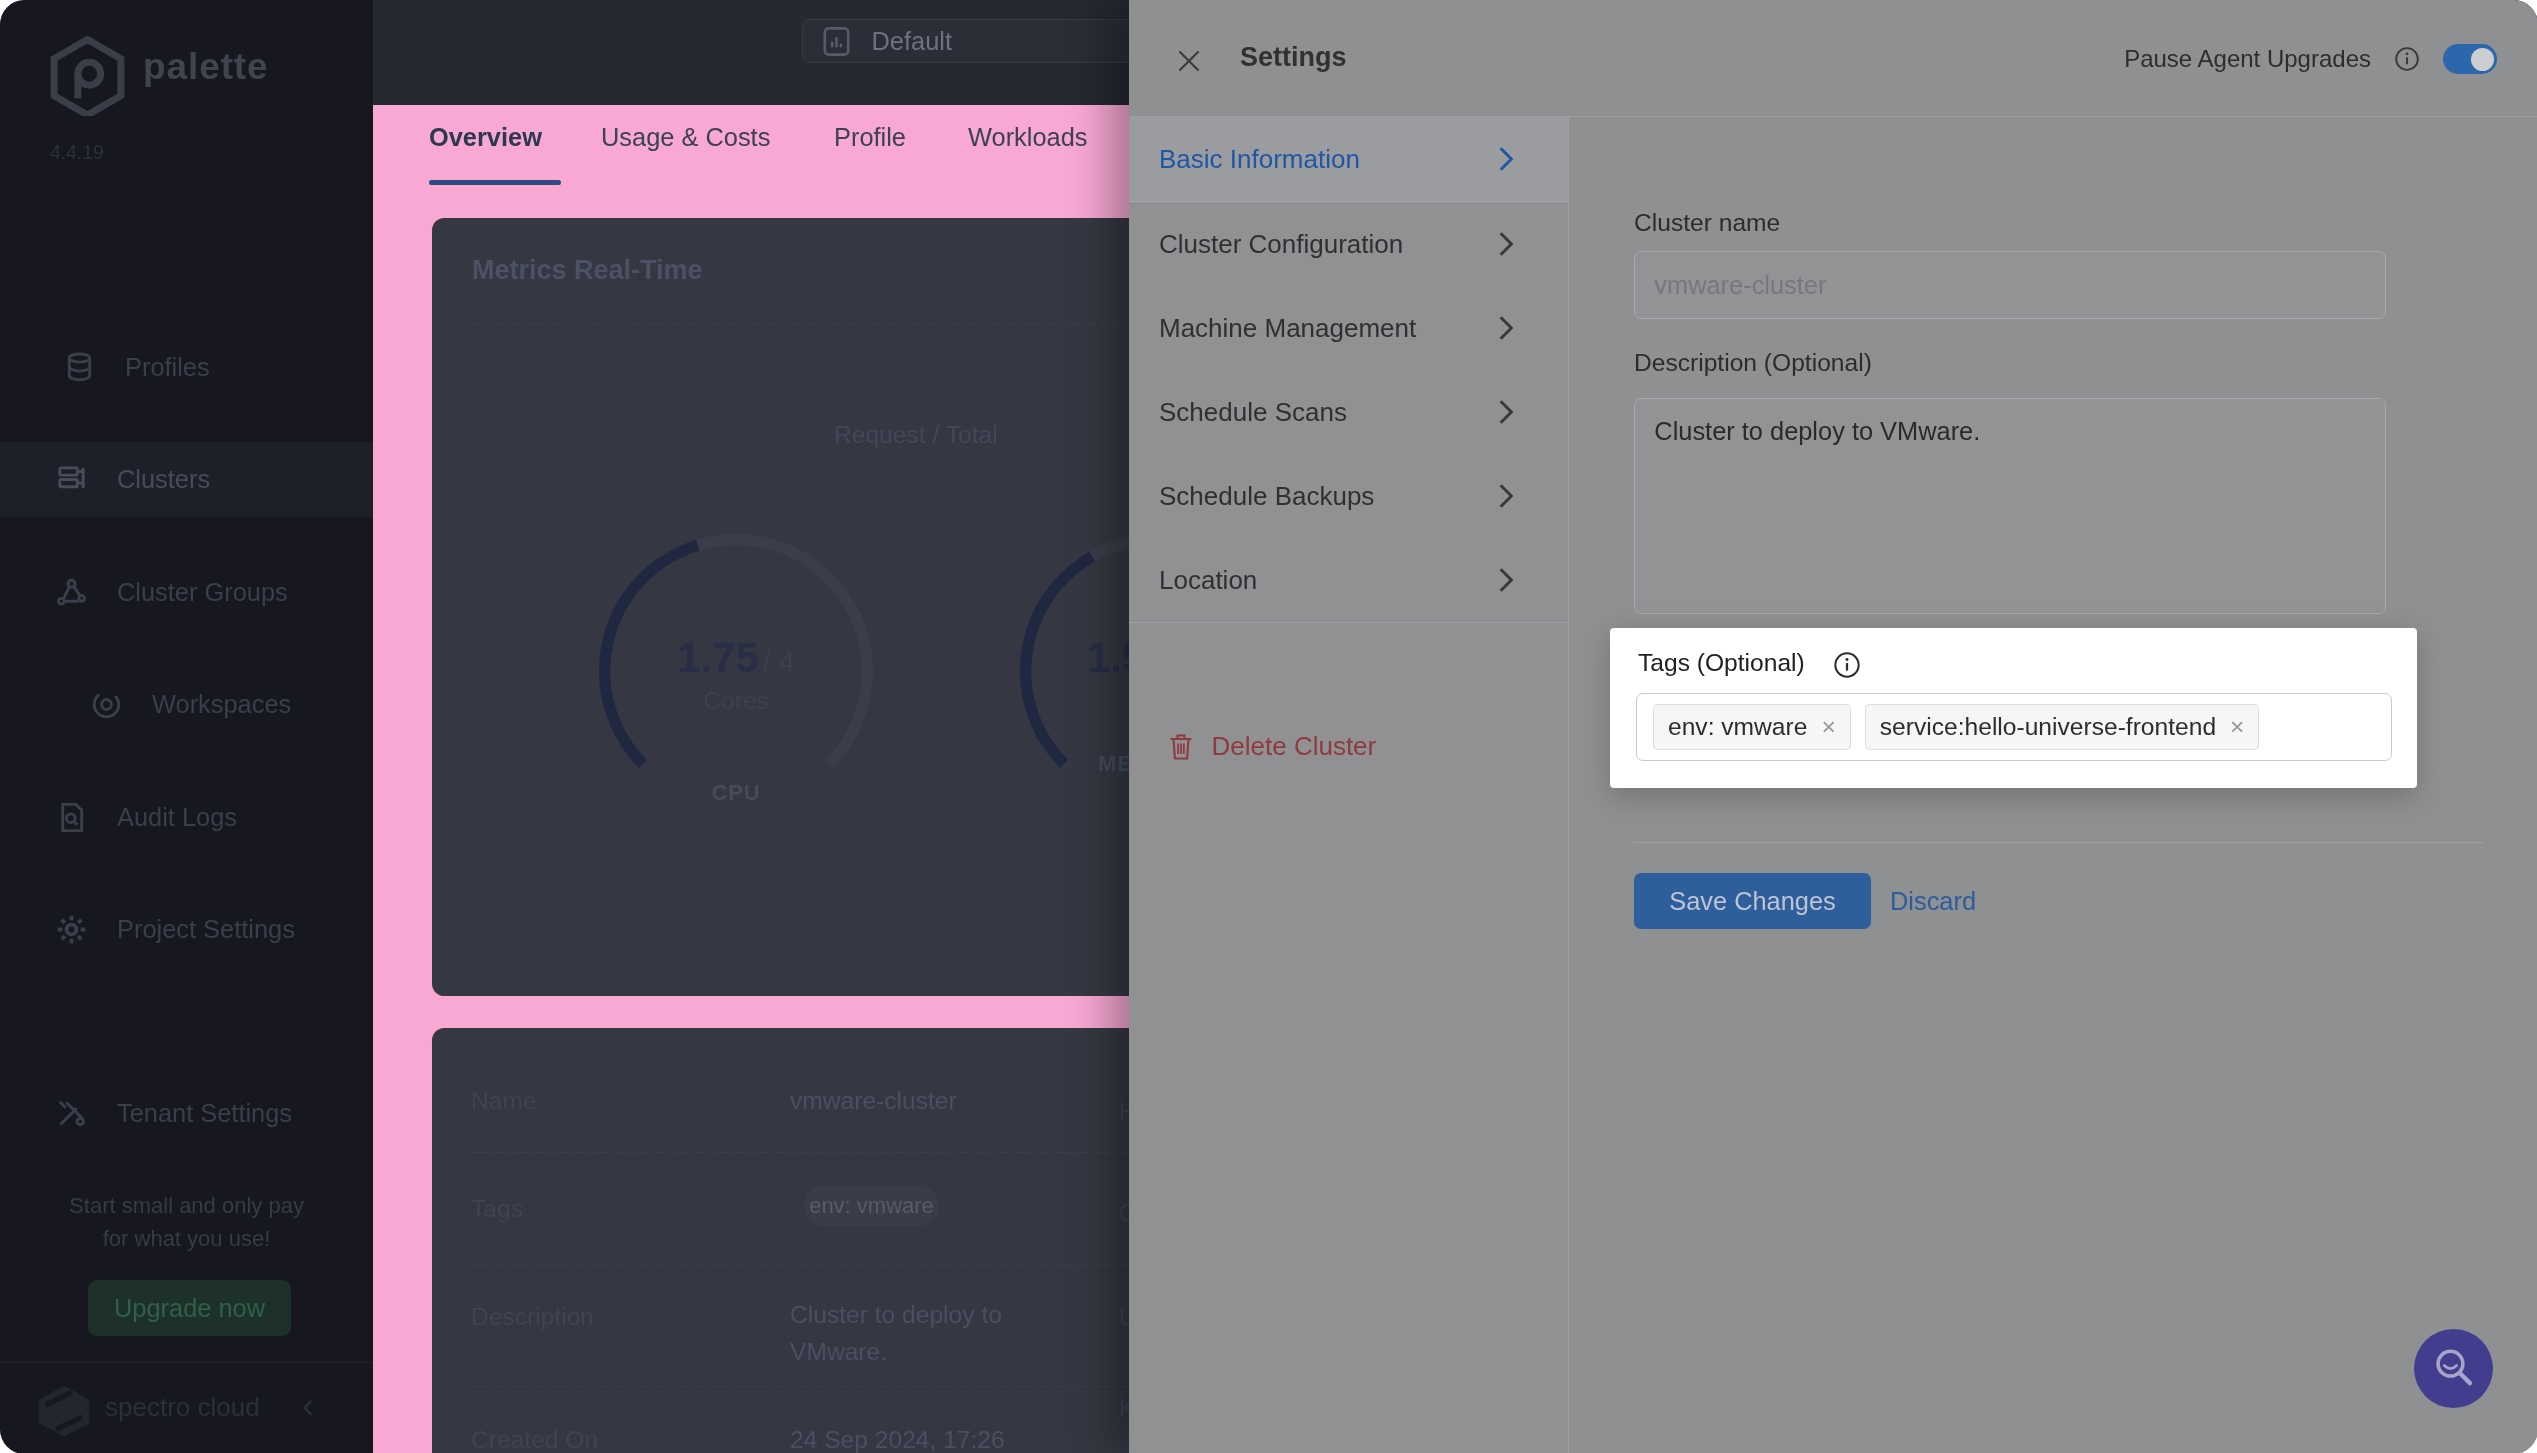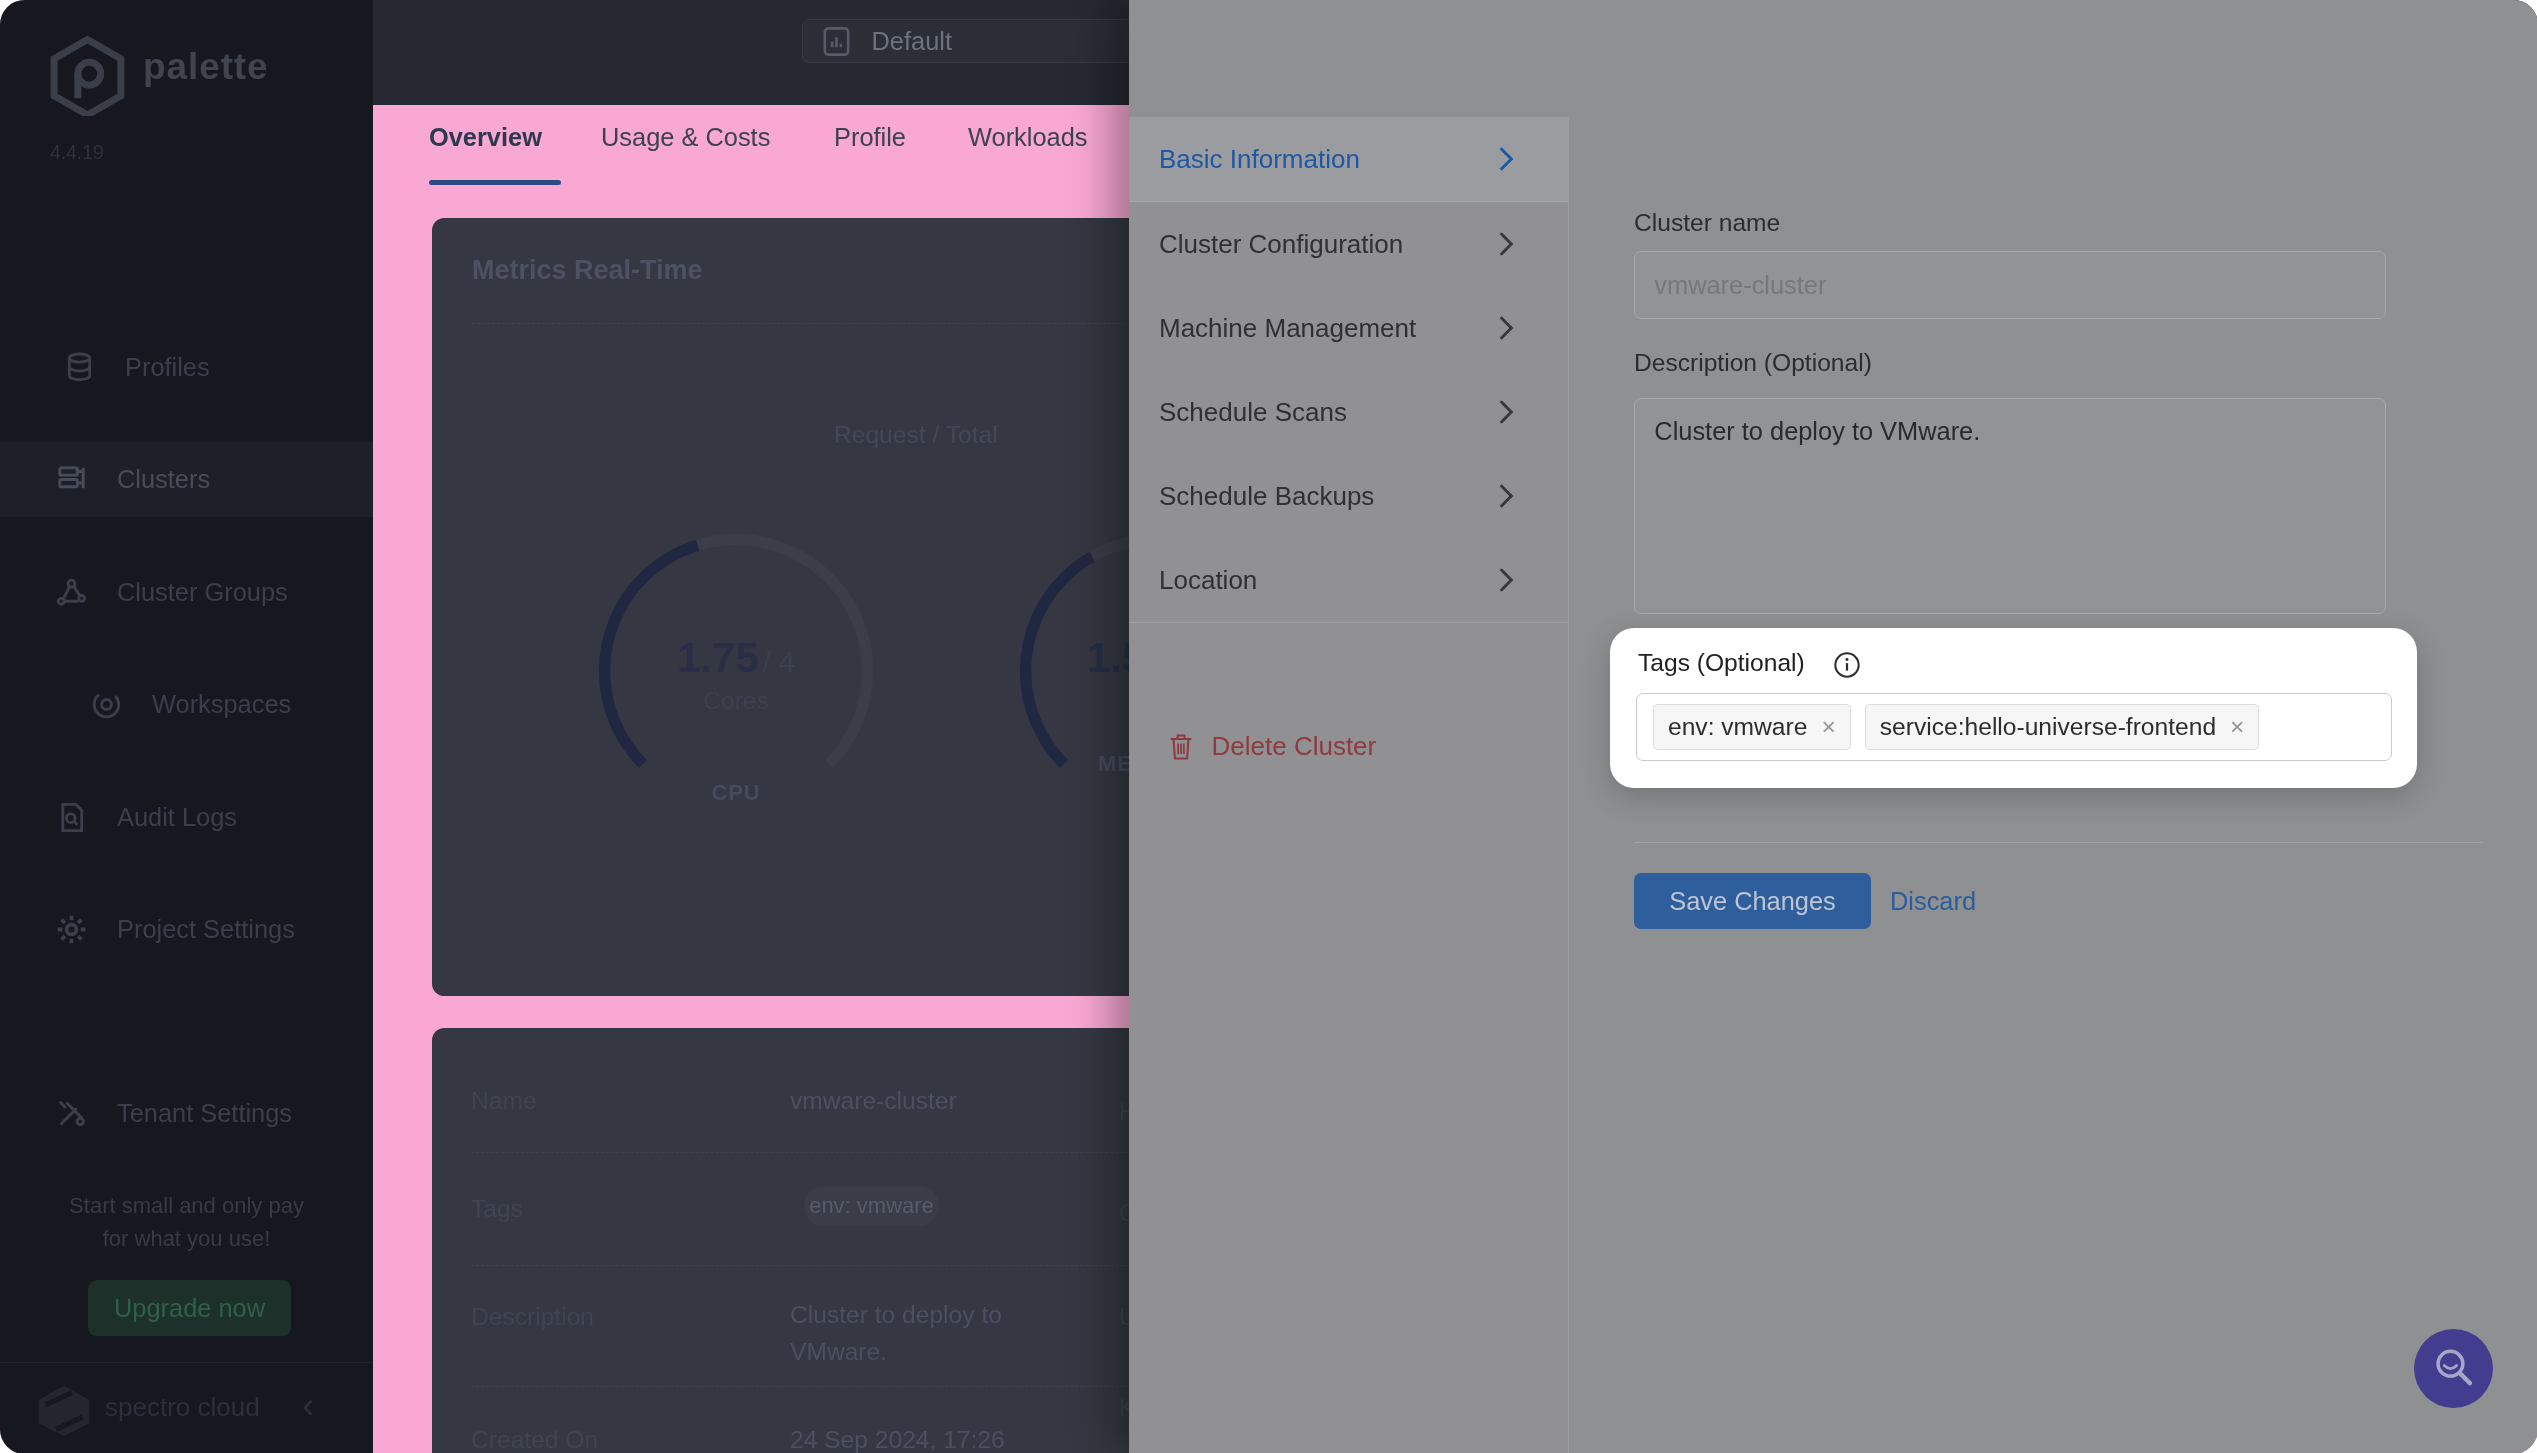--- a/index.html
+++ b/index.html
@@ -28,21 +28,21 @@
          box-shadow:-19.3px 0 40px rgba(0,0,0,0.32);}
   .modal-header{position:absolute;left:0;top:0;width:1408px;height:117px;border-bottom:1.8px solid #9d9ea1;box-sizing:border-box;}
   .nav-col{position:absolute;left:0;top:117px;width:440px;height:1337px;background:#919194;
            border-right:1.8px solid #9d9ea1;box-sizing:border-box;}
   .nav-row{position:relative;height:84px;display:flex;align-items:center;justify-content:space-between;
            padding:0 54px 0 30px;color:#2f3032;font-size:26px;cursor:pointer;}
   .nav-row.active{background:#9b9c9f;border-bottom:1.8px solid #a6a7aa;color:#1d57a5;}
   .nav-divider{border-top:1.8px solid #9fa0a3;}
   .field{border:1.8px solid #a8a9ac;border-radius:7px;background:rgba(255,255,255,0.035);box-sizing:border-box;}
   .spotlight{position:absolute;left:481px;top:628px;width:807px;height:160px;background:#ffffff;
-             border-radius:24px;box-shadow:0 8.8px 30px rgba(0,0,0,0.20);}
+             border-radius:4px;box-shadow:0 8.8px 30px rgba(0,0,0,0.20);}
   .tag-input{position:absolute;left:26px;top:65px;width:756px;height:68px;border:1.8px solid #c9cacd;
              border-radius:7px;box-sizing:border-box;display:flex;align-items:center;gap:14px;padding:0 16px;background:#fff;}
   .tag-pill{display:inline-flex;align-items:center;gap:14px;height:44px;padding:0 14px;background:#f6f6f7;
             border:1.8px solid #dbdcdf;border-radius:4.4px;font-size:24.6px;color:#2d2d2f;white-space:nowrap;}
   .tag-x{color:#97979b;font-size:24.6px;cursor:pointer;}
   .btn-primary{display:flex;align-items:center;justify-content:center;background:#2e5e9c;border-radius:7px;
                color:#bdc5d3;font-size:25.4px;cursor:pointer;}
   .toggle{position:relative;width:54px;height:30px;border-radius:15px;background:#2d67ab;cursor:pointer;}
   .toggle .knob{position:absolute;left:28px;top:3.5px;width:23px;height:23px;border-radius:50%;background:#cdced1;}
 
@@ -219,20 +219,38 @@
     <div class="abs" style="left:687px;top:276px;font-size:23px;color:#3e4450;">U</div>
 
     <div class="abs dashed" style="left:39px;top:358px;width:742px;"></div>
 
     <div class="abs" style="left:39px;top:398px;font-size:24.6px;color:#3f4452;">Created On</div>
     <div class="abs" style="left:358px;top:398px;font-size:24.6px;color:#4a5062;">24 Sep 2024, 17:26</div>
     <div class="abs" style="left:687px;top:367px;font-size:23px;color:#3e4450;">K</div>
   </div>
 
   <div class="modal">
+    <div class="modal-header">
+      <svg class="abs" style="left:47px;top:48px;cursor:pointer;" width="26" height="26" viewBox="0 0 30 30">
+        <path d="M4 4 26 26M26 4 4 26" stroke="#3c3c3e" stroke-width="2.6"></path>
+      </svg>
+      <div class="abs" style="left:111px;top:42px;font-size:27px;font-weight:600;color:#313134;">Settings</div>
+
+      <div class="abs" style="right:40px;top:44px;display:flex;align-items:center;gap:23px;">
+        <span style="font-size:24px;color:#2c2d2f;">Pause Agent Upgrades</span>
+        <svg width="26" height="26" viewBox="0 0 30 30" style="cursor:pointer;">
+          <circle cx="15" cy="15" r="12.5" fill="none" stroke="#3a3a3c" stroke-width="2.2"></circle>
+          <path d="M15 13v8" stroke="#3a3a3c" stroke-width="2.4"></path>
+          <circle cx="15" cy="9" r="1.6" fill="#3a3a3c"></circle>
+        </svg>
+        <div class="toggle">
+          <div class="knob"></div>
+        </div>
+      </div>
+    </div>
 
     <div class="nav-col">
       <div class="nav-row active">
         <span>Basic Information</span>
         <svg width="16" height="28" viewBox="0 0 12 20">
           <path d="M2 2l8 8-8 8" fill="none" stroke="#1d57a5" stroke-width="2.2"></path>
           </svg>
       </div>
       <div class="nav-row">
         <span>Cluster Configuration</span>

